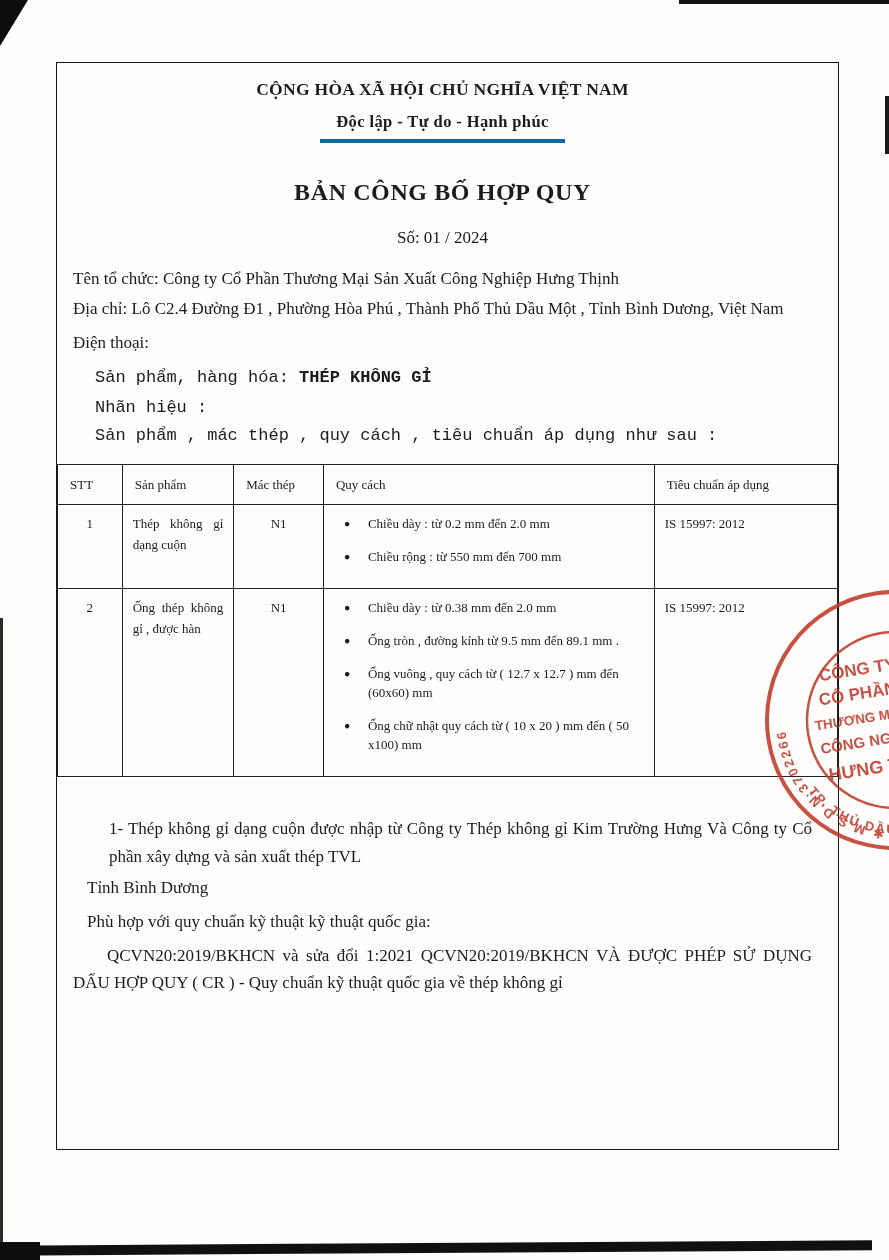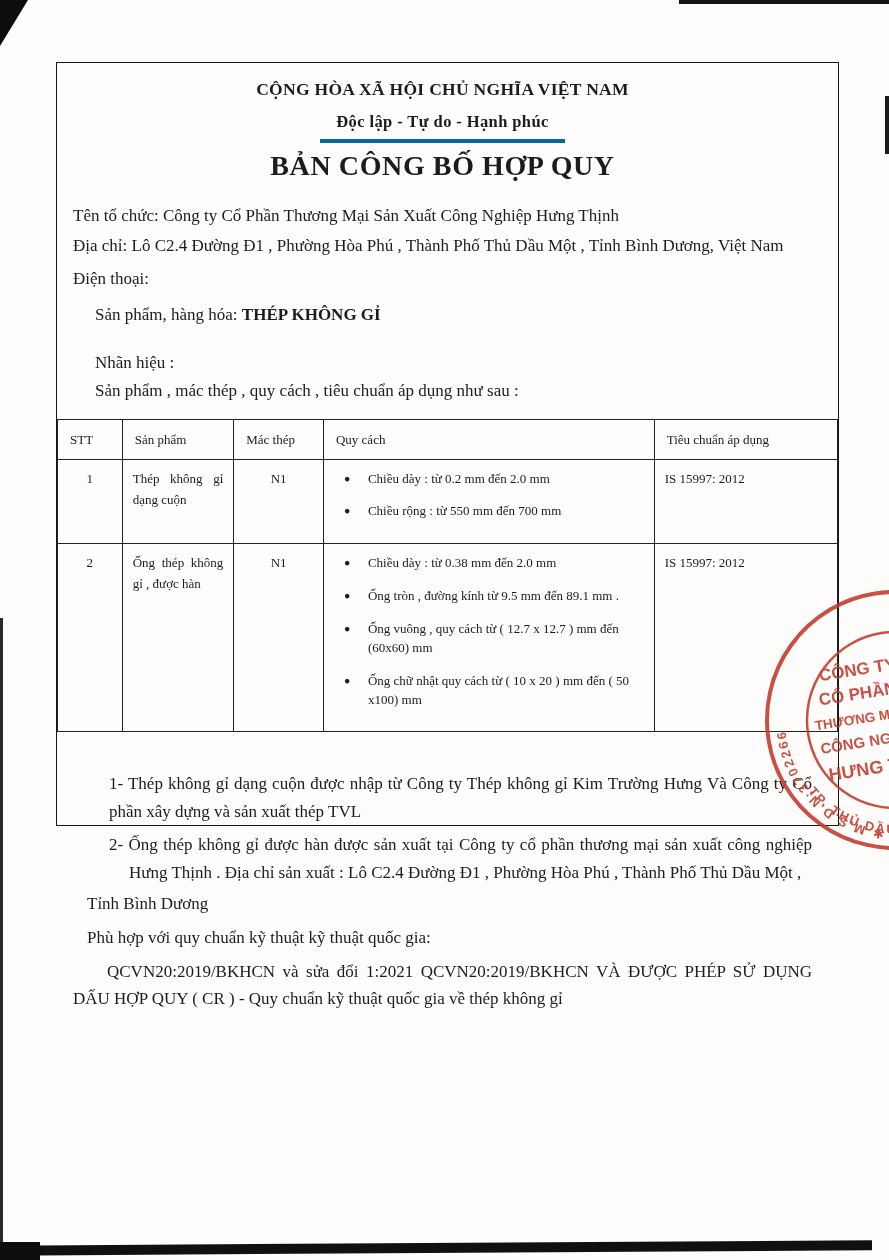--- a/index.html
+++ b/index.html
@@ -13,36 +13,36 @@
   .corner-tl{position:absolute;left:0;top:0;width:28px;height:46px;background:#0d0d0d;
     clip-path:polygon(0 0,100% 0,0 100%);}
   .edge-top{position:absolute;right:0;top:0;height:4px;width:210px;background:#141414;}
   .edge-right{position:absolute;right:0;top:96px;width:4px;height:58px;background:#1a1a1a;}
   .edge-left{position:absolute;left:0;top:618px;width:3px;height:642px;background:#2a2a2a;}
   .edge-bottom{position:absolute;left:2px;bottom:7px;width:870px;height:10px;background:#101010;
     transform:rotate(-0.35deg);}
   .corner-bl{position:absolute;left:0;bottom:0;width:40px;height:18px;background:#0d0d0d;}
 
   .frame{
-    position:absolute;left:56px;top:62px;width:783px;height:764px;
+    position:absolute;left:56px;top:62px;width:783px;height:1088px;
     border:1.6px solid #151515;box-sizing:border-box;
     padding:6px 26px 0 16px;
   }
   .center{text-align:center;}
   .nat-line1{font-weight:bold;font-size:17.5px;letter-spacing:0.3px;margin-top:6px;}
   .nat-line2-wrap{margin-top:5px;}
   .nat-line2{display:inline-block;font-weight:bold;font-size:16.5px;
     border-bottom:4px solid #0369a1;padding:0 16px 3px 16px;letter-spacing:0.4px;}
-  .doc-title{font-weight:bold;font-size:28px;letter-spacing:0.6px;}
+  .doc-title{font-weight:bold;font-size:24px;letter-spacing:0.6px;margin-top:30px;}
   .doc-number{font-size:17px;margin-top:12px;}
 
   .body-text{font-size:17px;line-height:1.62;}
   .p-main{margin:10px 0 0 0;}
   .p-org{margin-top:14px;}
-  .p-indent{margin:8px 0 0 22px;}
+  .p-indent{margin:8px 0 0 22px;font-family:Liberation Mono, monospace;}
   .bold{font-weight:bold;}
 
   table.spec{
     border-collapse:collapse;table-layout:fixed;
     width:100%;margin-top:14px;font-size:13px;
     margin-left:-16px;width:calc(100% + 42px);
   }
   table.spec th,table.spec td{
     border:1.4px solid #222;padding:8px 10px;vertical-align:top;box-sizing:border-box;
   }
@@ -83,27 +83,28 @@
 <div class="corner-bl"></div>
 
 <div class="frame body-text">
 
   <div class="center nat-line1">CỘNG HÒA XÃ HỘI CHỦ NGHĨA VIỆT NAM</div>
   <div class="center nat-line2-wrap">
     <span class="nat-line2">Độc lập - Tự do - Hạnh phúc</span>
   </div>
 
   <div class="center doc-title">BẢN CÔNG BỐ HỢP QUY</div>
+  <div class="center doc-number">Số: 01 / 2024</div>
 
   <p class="p-main p-org">Tên tổ chức: Công ty Cổ Phần Thương Mại Sản Xuất Công Nghiệp Hưng Thịnh</p>
   <p class="p-main" style="margin-top:2px;">Địa chỉ: Lô C2.4 Đường Đ1 , Phường Hòa Phú , Thành Phố Thủ Dầu Một , Tỉnh Bình Dương, Việt Nam</p>
   <p class="p-main" style="margin-top:6px;">Điện thoại:</p>
 
   <p class="p-indent"><span>Sản phẩm, hàng hóa: </span><span class="bold">THÉP KHÔNG GỈ</span></p>
-  <p class="p-indent" style="margin-top:20px;">Nhãn hiệu :</p>
+  <p class="p-indent" style="margin-top:2px;">Nhãn hiệu :</p>
   <p class="p-indent" style="margin-top:1px;">Sản phẩm , mác thép , quy cách , tiêu chuẩn áp dụng như sau :</p>
 
   <table class="spec">
     <thead>
       <tr>
         <th class="c-stt">STT</th>
         <th class="c-sp">Sản phẩm</th>
         <th class="c-mt">Mác thép</th>
         <th class="c-qc">Quy cách</th>
         <th class="c-tc">Tiêu chuẩn áp dụng</th>
@@ -134,21 +135,20 @@
             <li>Ống chữ nhật quy cách từ ( 10 x 20 ) mm đến ( 50 x100) mm</li>
           </ul>
         </td>
         <td class="c-tc">IS 15997: 2012</td>
       </tr>
     </tbody>
   </table>
 
   <div class="notes">
     <p class="n1">1- Thép không gỉ dạng cuộn được nhập từ Công ty Thép không gỉ Kim Trường Hưng Và Công ty Cổ phần xây dựng và sản xuất thép TVL</p>
-    <p class="n2">2- Ống thép không gỉ được hàn được sản xuất tại Công ty cổ phần thương mại sản xuất công nghiệp Hưng Thịnh . Địa chỉ sản xuất : Lô C2.4 Đường Đ1 , Phường Hòa Phú , Thành Phố Thủ Dầu Một ,</p>
     <p class="n3">Tỉnh Bình Dương</p>
     <p class="n4">Phù hợp với quy chuẩn kỹ thuật kỹ thuật quốc gia:</p>
     <p class="n5">QCVN20:2019/BKHCN và sửa đổi 1:2021 QCVN20:2019/BKHCN VÀ ĐƯỢC PHÉP SỬ DỤNG DẤU HỢP QUY ( CR ) -  Quy chuẩn kỹ thuật quốc gia về thép không gỉ</p>
   </div>
 
 </div>
 
 <div class="stamp">
   <svg width="284" height="284" viewBox="0 0 284 284">
     <circle cx="142" cy="142" r="128" fill="none" stroke="#c23a2b" stroke-width="4"></circle>

